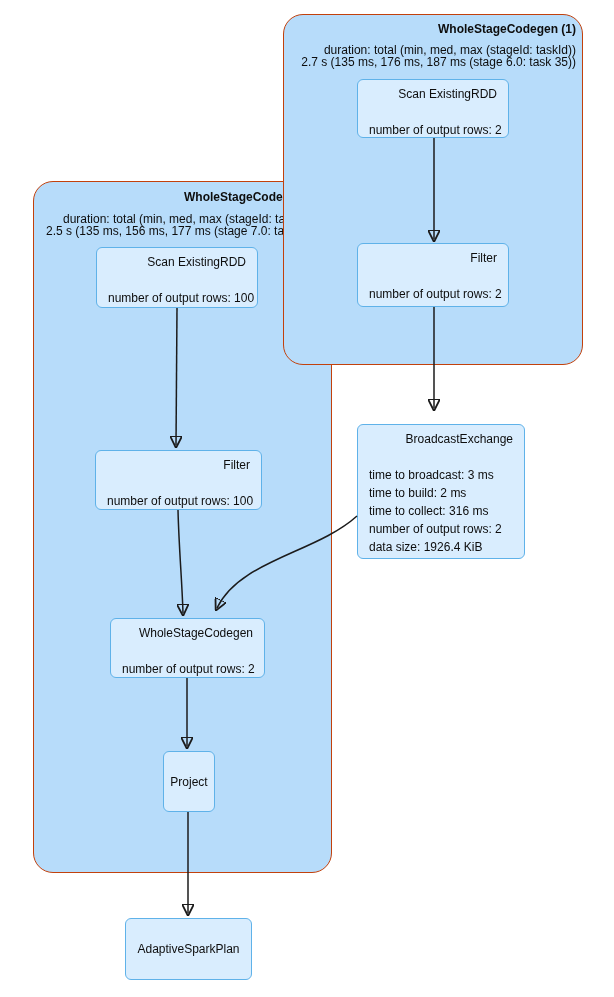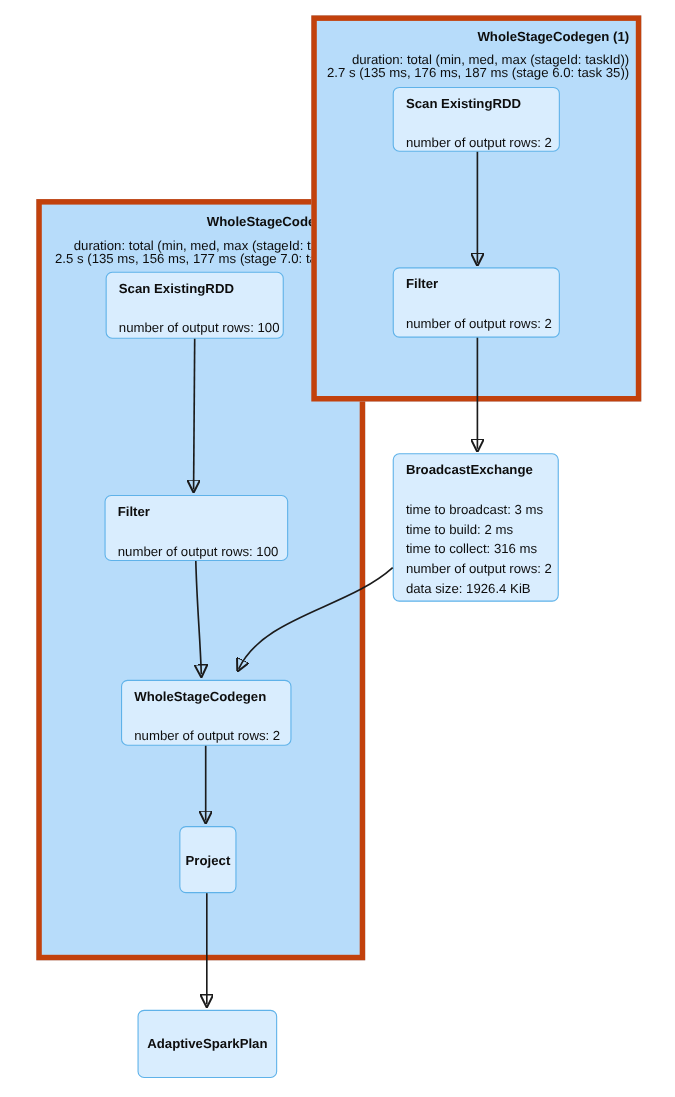--- a/index.html
+++ b/index.html
@@ -1,39 +1,39 @@
 <!DOCTYPE html>
 <html><head>
 <meta charset="utf-8">
 <style>
   html,body { margin:0; padding:0; background:#ffffff; }
   .wrap {
     position:relative; width:614px; height:997px; background:#ffffff;
     font-family:"Liberation Sans", sans-serif; color:#0d0d0d; overflow:hidden;
   }
   .cluster {
-    position:absolute; background:#b7dcfa; border:5px solid #c2410c;
-    border-radius:0; box-sizing:border-box;
+    position:absolute; background:#b7dcfa; border:1px solid #c2410c;
+    border-radius:20px; box-sizing:border-box;
   }
   .cluster-left  { left:33px;  top:181px; width:299px; height:692px; z-index:1; }
   .cluster-right { left:283px; top:14px;  width:300px; height:351px; z-index:2; }
   .ctext { position:absolute; white-space:nowrap; font-size:12px; line-height:13px; }
   .ctitle { font-weight:bold; }
   .node {
     position:absolute; background:#d9edfe; border:1px solid #5fb2e9;
     border-radius:6px; box-sizing:border-box; padding:5px 11px;
     font-size:12px; line-height:18px; z-index:3;
   }
-  .node .t { font-weight:bold; white-space:nowrap; }
+  .node .t { font-weight:normal; white-space:nowrap;text-align:right; }
   .node .gap { height:18px; }
   .node .m { white-space:nowrap; }
   .node.center { display:flex; align-items:center; justify-content:center; padding:0; }
   .n-scan1   { left:357px; top:79px;  width:152px; height:59px; }
   .n-filter1 { left:357px; top:243px; width:152px; height:64px; }
-  .n-be      { left:357px; top:412px; width:151px; height:135px; }
+  .n-be      { left:357px; top:424px; width:168px; height:135px; }
   .n-scan2   { left:96px;  top:247px; width:162px; height:61px; }
   .n-filter2 { left:95px;  top:450px; width:167px; height:60px; }
   .n-bhj     { left:110px; top:618px; width:155px; height:60px; }
   .n-project { left:163px; top:751px; width:52px;  height:61px; }
   .n-asp     { left:125px; top:918px; width:127px; height:62px; }
   .edges { position:absolute; left:0; top:0; z-index:5; pointer-events:none; }
   .edges path { stroke:#1b1b1b; stroke-width:1.5; fill:none; }
 </style>
 </head>
 <body>

